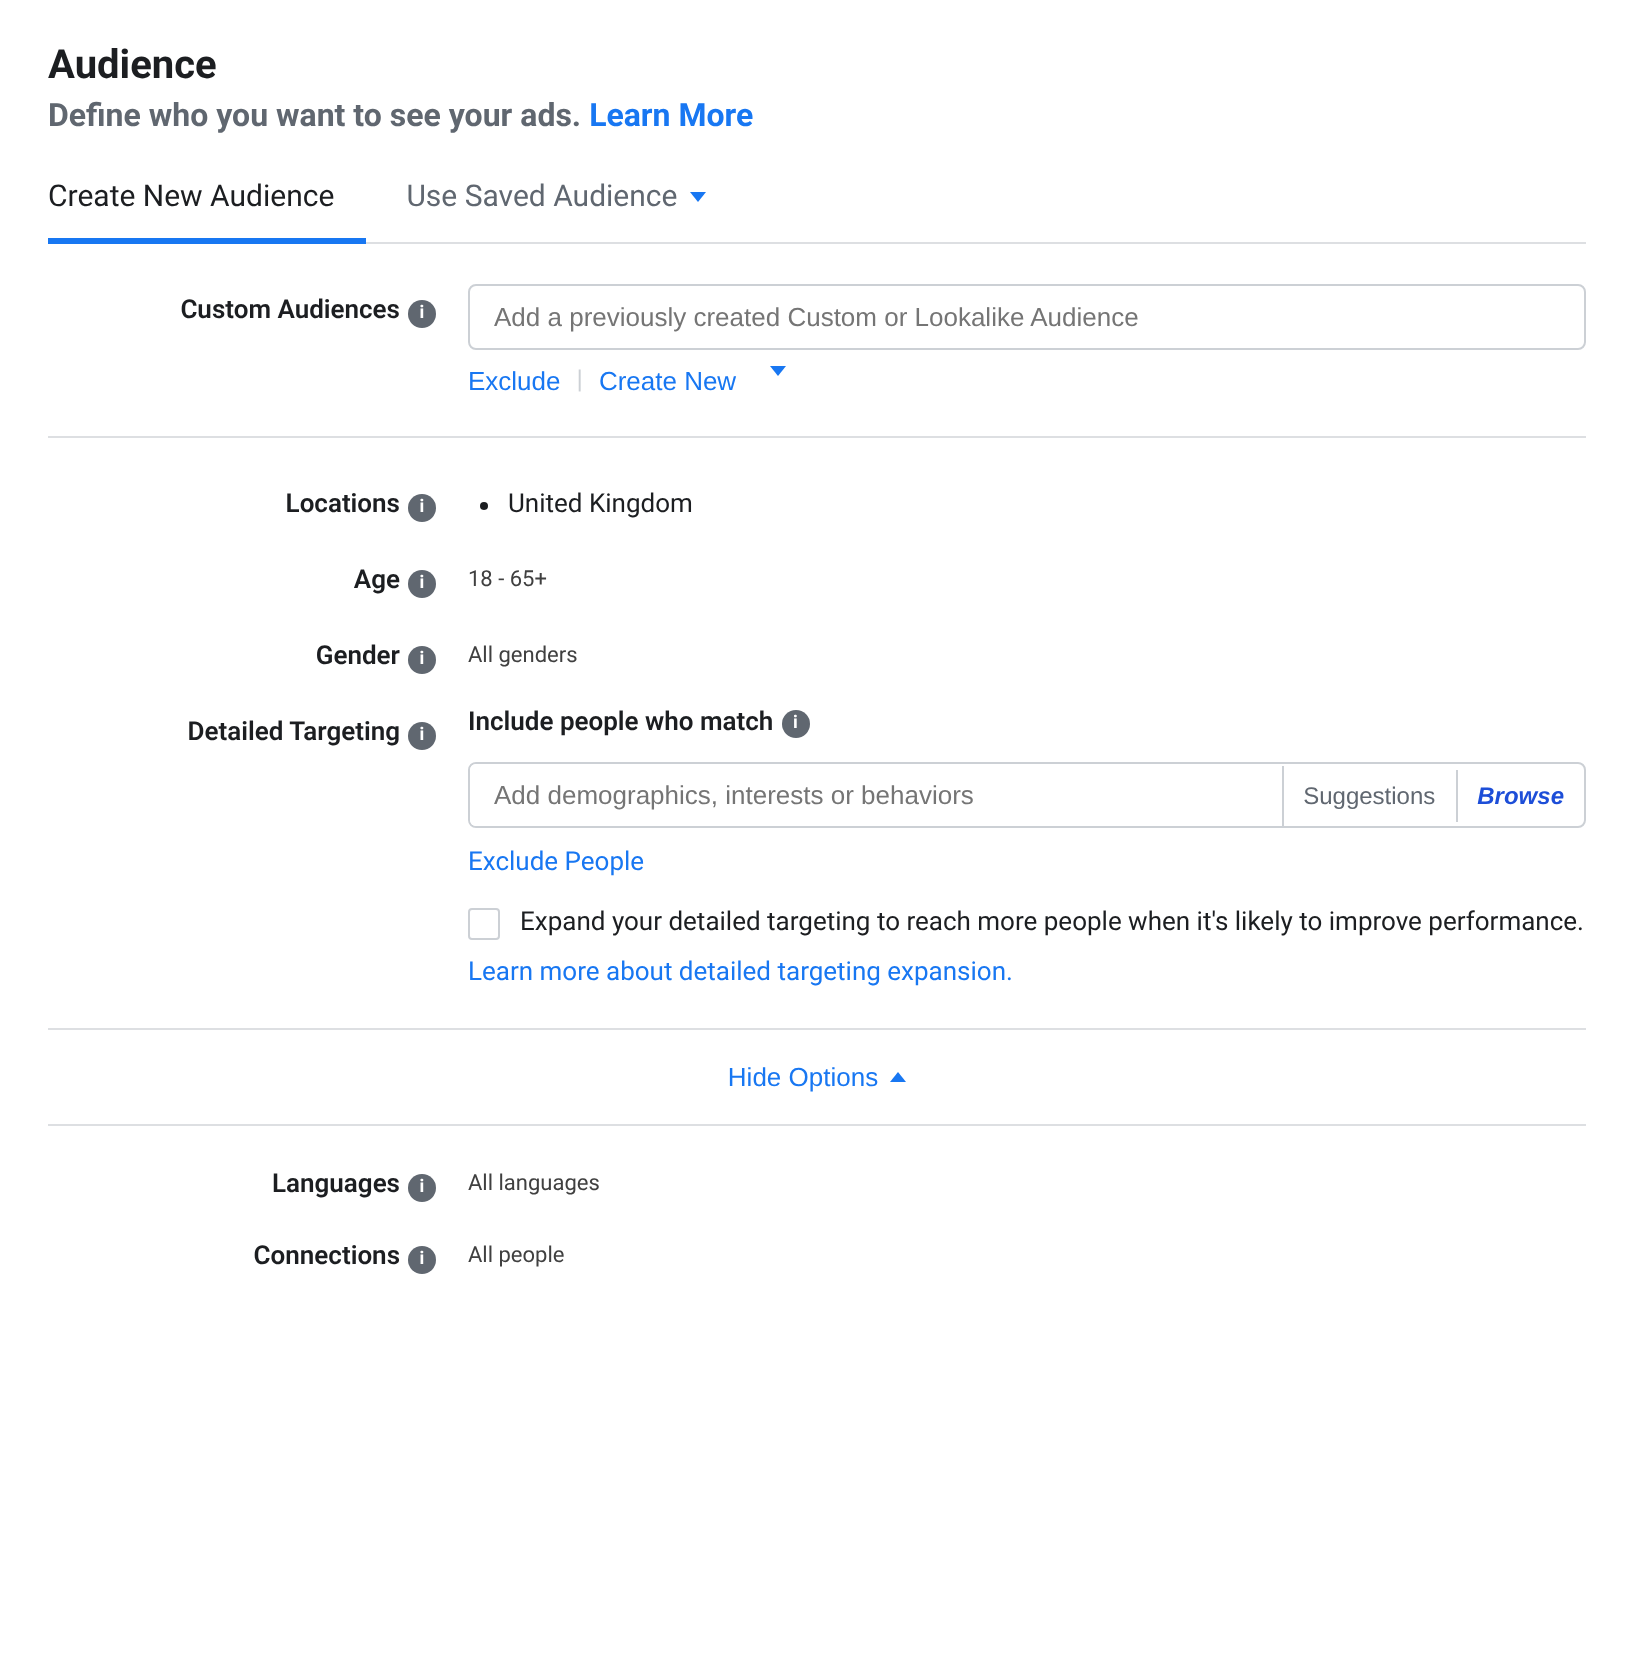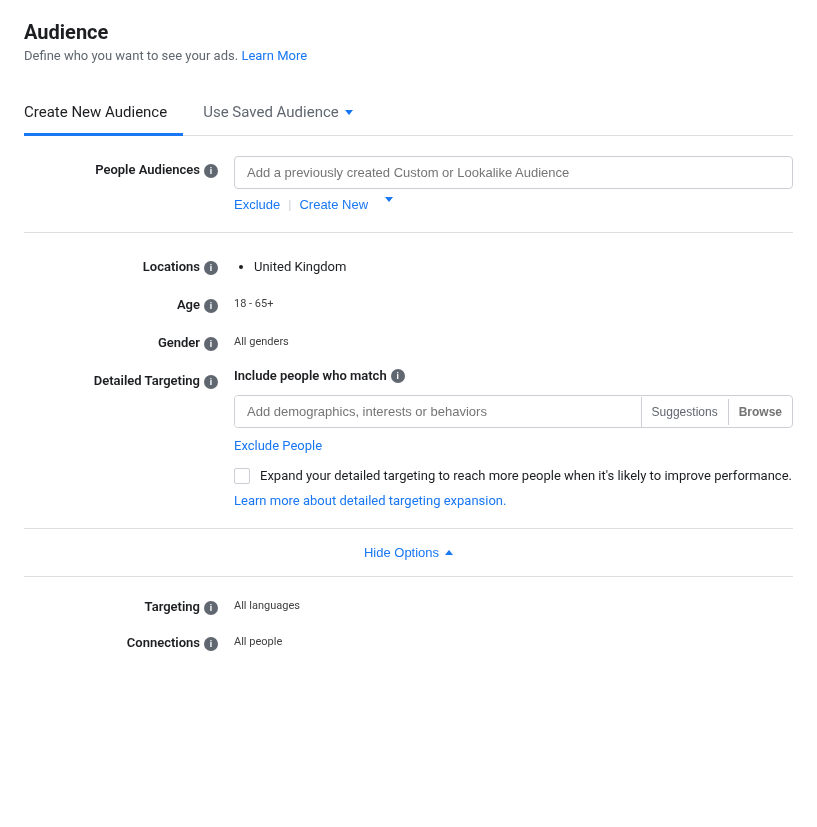--- a/index.html
+++ b/index.html
@@ -11,23 +11,24 @@
       padding: 20px 24px;
       max-width: 817px;
     }
 
     .page-title {
       font-size: 20px;
       font-weight: 700;
       margin-bottom: 4px;
     }
     .page-subtitle {
-      font-size: 13px;
+      font-size: 16px;
       color: #606770;
-      margin-bottom: 28px;
+      margin-bottom: 10px;
+      font-weight: bold;
     }
     .page-subtitle a {
       color: #1877f2;
       text-decoration: none;
     }
 
     
     .tabs {
       display: flex;
       border-bottom: 1px solid #dddfe2;
@@ -198,27 +199,28 @@
       font-size: 12px;
       color: #606770;
       cursor: pointer;
       background: none;
       border: none;
       white-space: nowrap;
     }
     .browse-btn {
       padding: 6px 10px;
       font-size: 12px;
-      color: #737373;
+      color: #1d4ed8;
       font-weight: 600;
       cursor: pointer;
       background: none;
       border: none;
       border-left: 1px solid #ccd0d5;
       white-space: nowrap;
+      font-style: italic;
     }
     .exclude-people-link {
       display: inline-block;
       margin-top: 10px;
       color: #1877f2;
       font-size: 13px;
       cursor: pointer;
       text-decoration: none;
     }
     .expand-checkbox-row {
@@ -309,21 +311,21 @@
   <div class="tab active">Create New Audience</div>
   <div class="tab tab-saved">
     <span>Use Saved Audience</span>
     <span class="chevron-down"></span>
   </div>
 </div>
 
 <div class="section">
   <div class="field-row">
     <div class="field-label">
-      <span>People Audiences</span>
+      <span>Custom Audiences</span>
       <span class="info-icon">i</span>
     </div>
     <div class="field-content">
       <input type="text" class="audience-input" placeholder="Add a previously created Custom or Lookalike Audience" style="">
       <div class="audience-actions">
         <button class="link-btn">Exclude</button>
         <span class="divider-pipe">|</span>
         <button class="create-new-btn">
           <span>Create New</span>
           <span class="chevron-down"></span>
@@ -391,21 +393,21 @@
 <div class="hide-options-row">
   <button class="hide-options-btn">
     <span>Hide Options</span>
     <span class="chevron-up"></span>
   </button>
 </div>
 
 <div class="bottom-section">
   <div class="field-row" style="margin-bottom:14px;">
     <div class="field-label">
-      <span>Targeting</span>
+      <span>Languages</span>
       <span class="info-icon">i</span>
     </div>
     <div class="field-content field-value">All languages</div>
   </div>
   <div class="field-row">
     <div class="field-label">
       <span>Connections</span>
       <span class="info-icon">i</span>
     </div>
     <div class="field-content field-value">All people</div>

